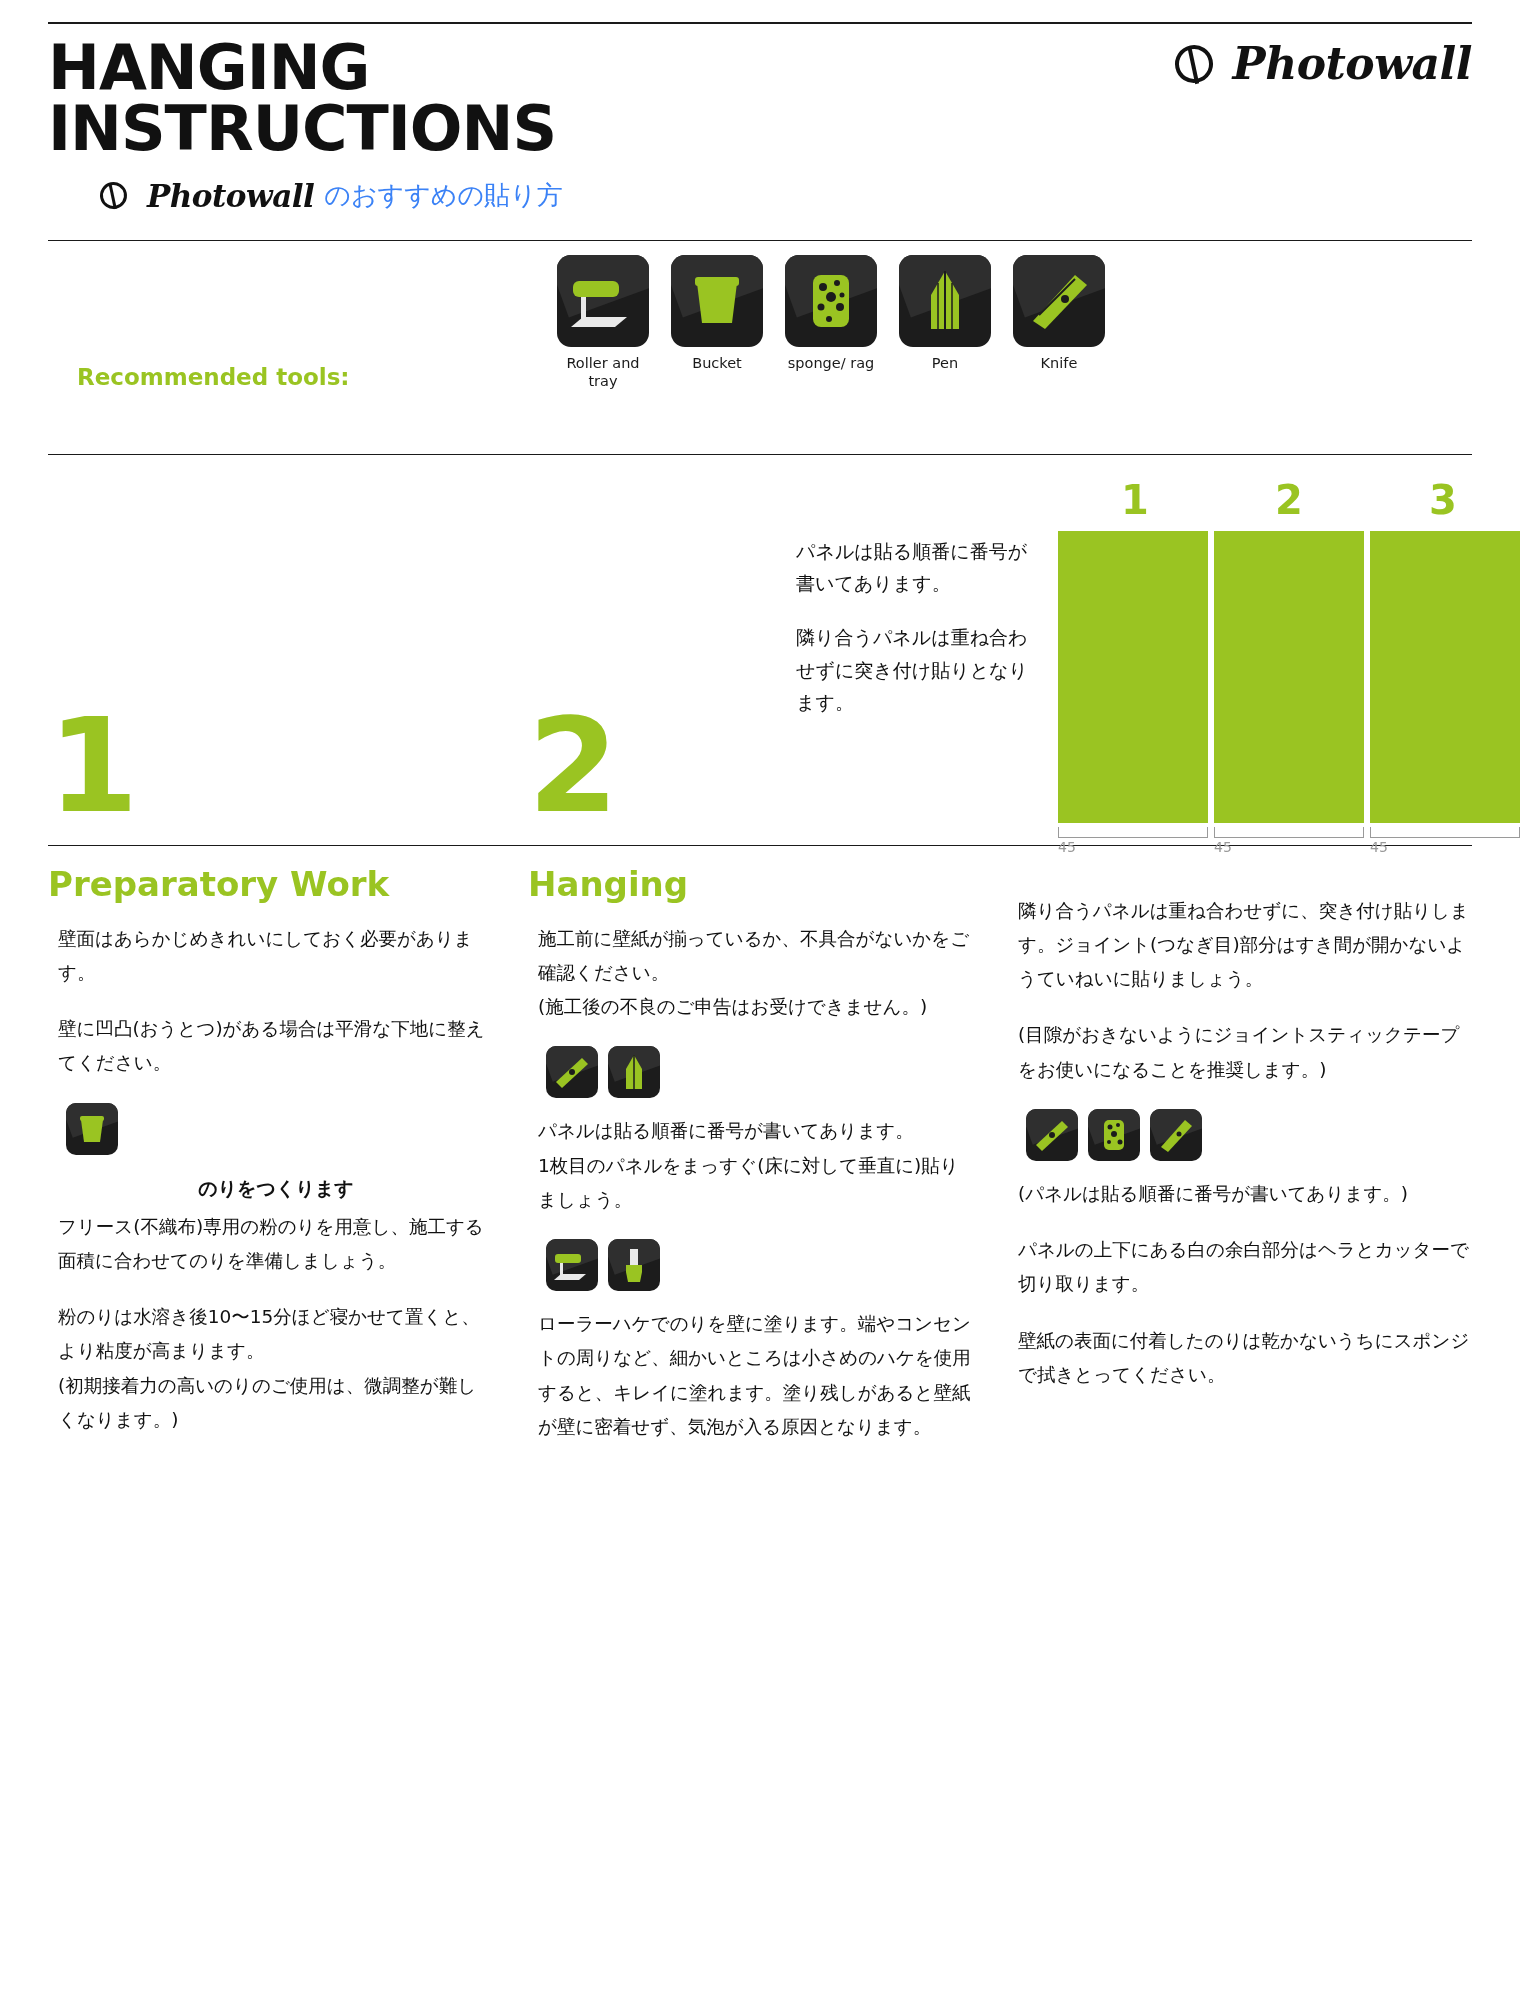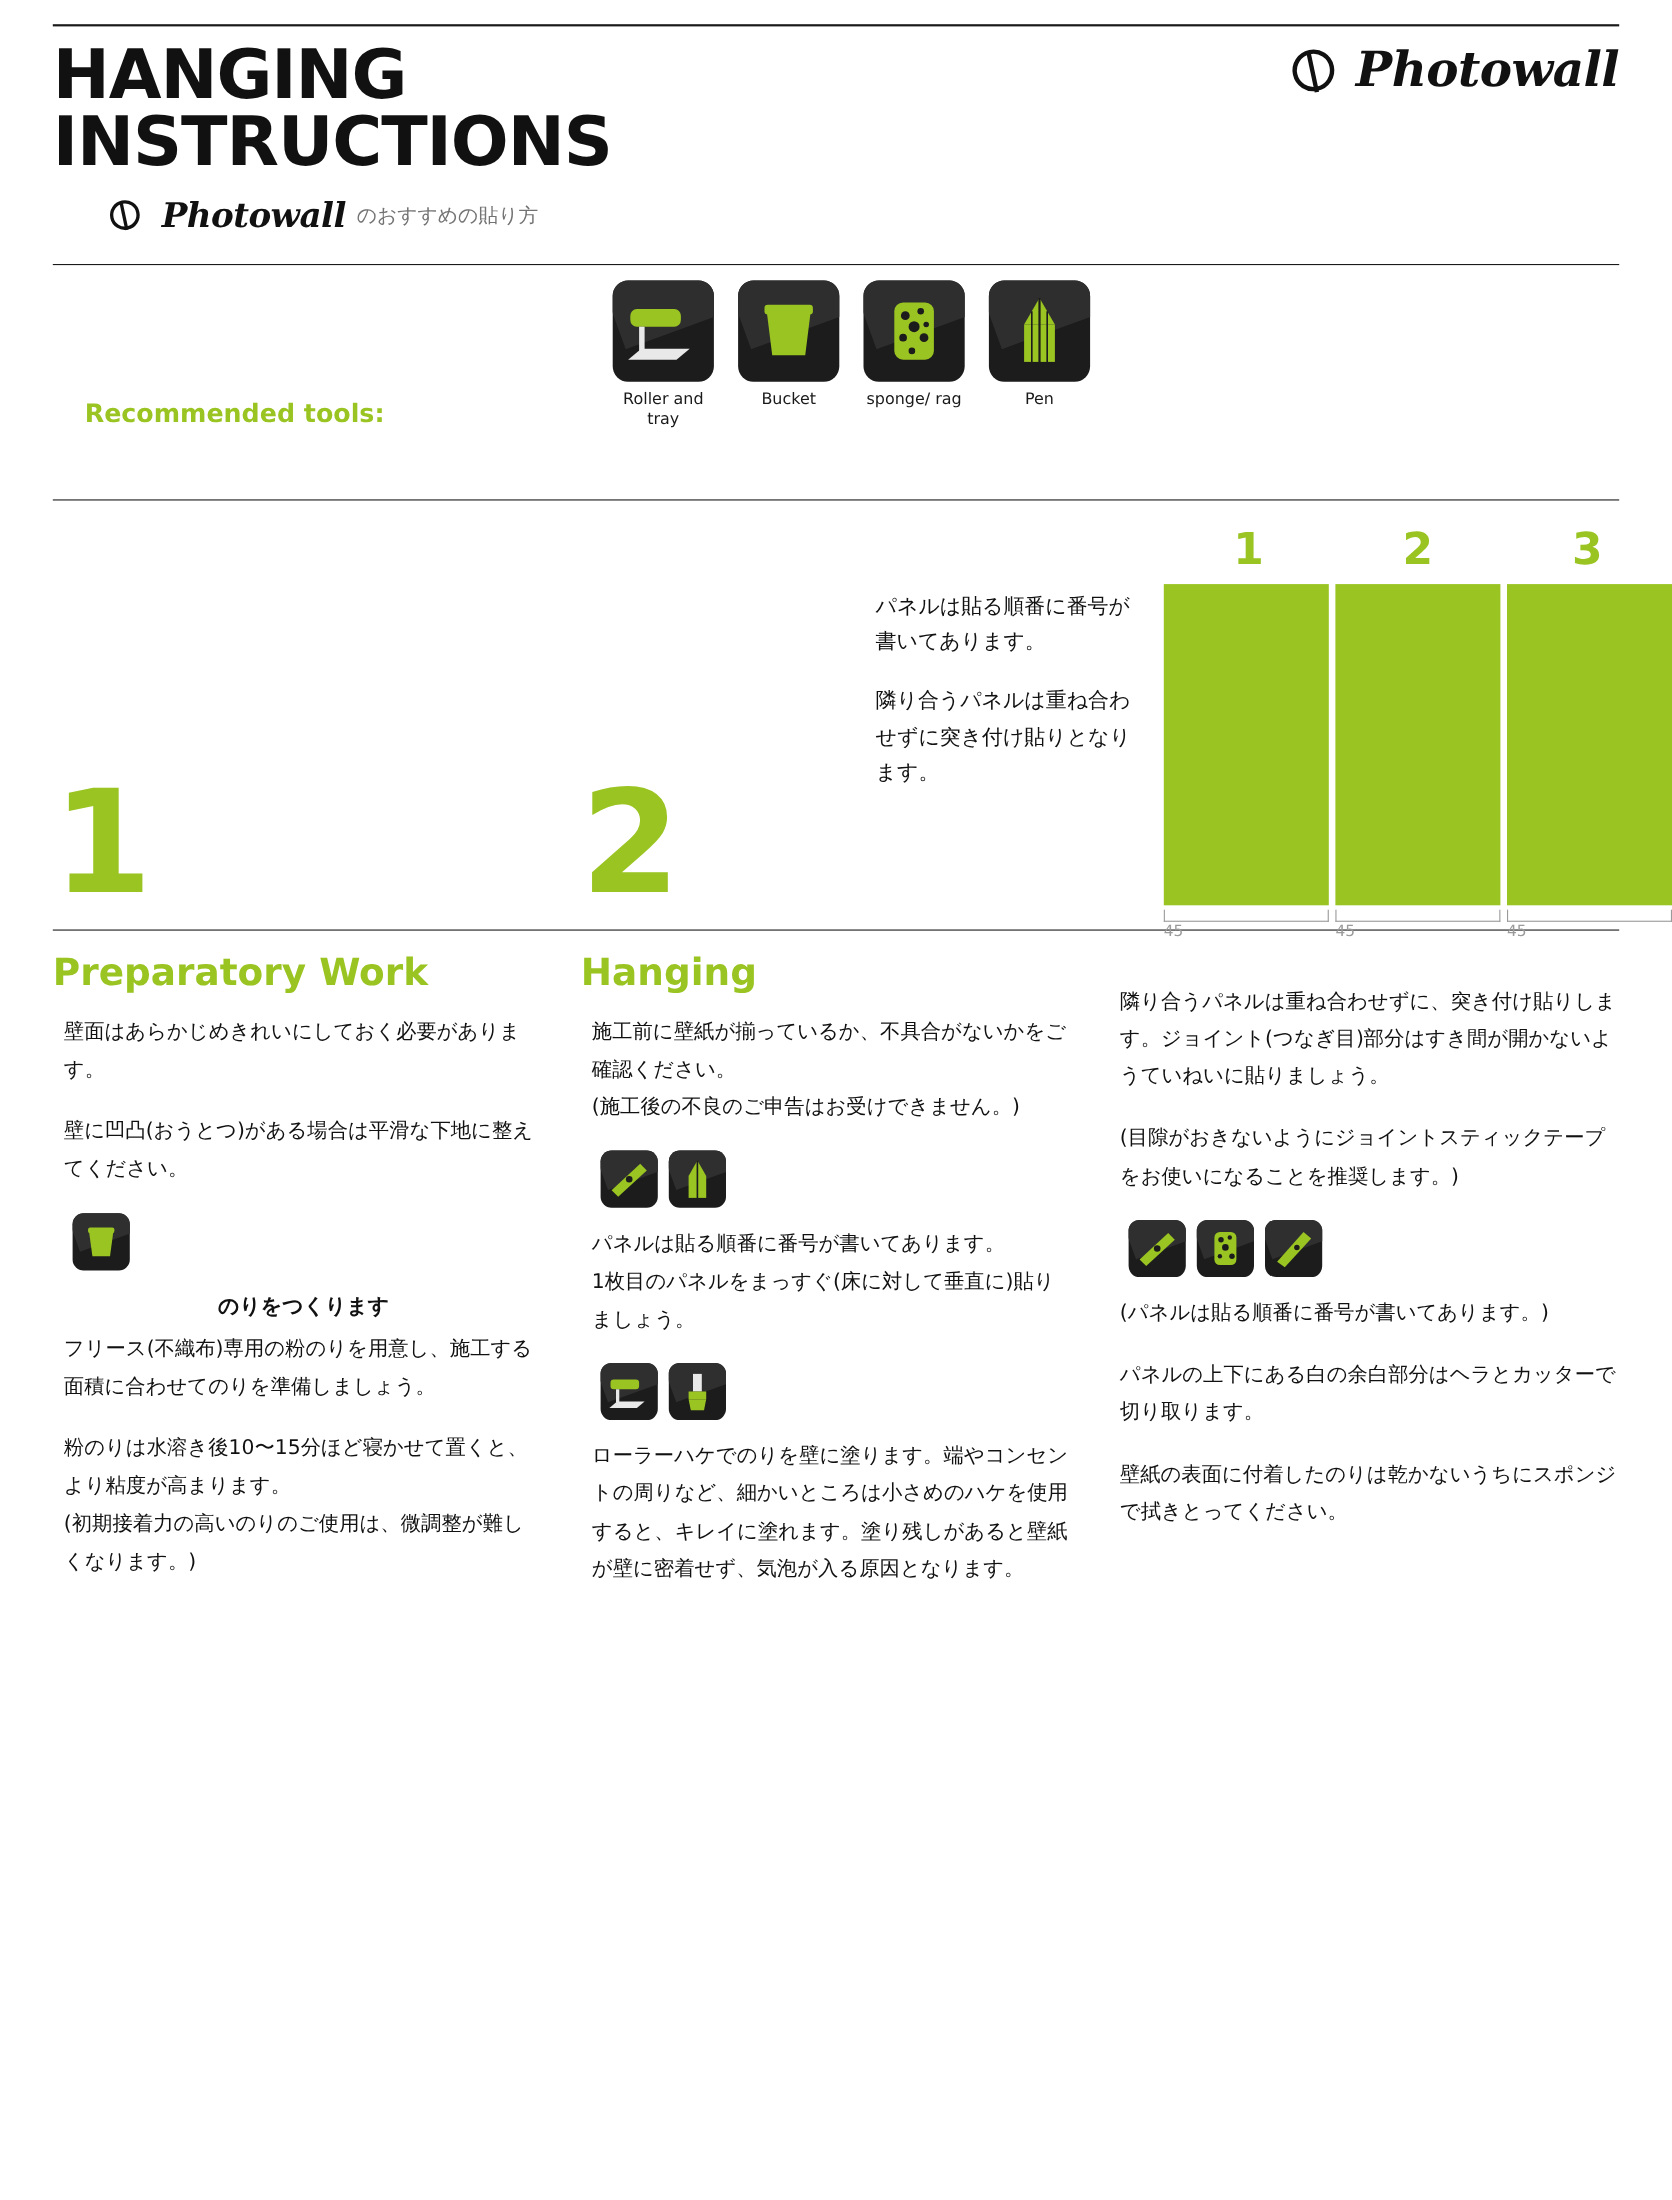--- a/index.html
+++ b/index.html
@@ -68,22 +68,22 @@
     position: absolute;
     left: 8px; top: -1px;
     width: 3px; height: 25px;
     background: #111;
   }
   .logo-big { font-size: 44px; }
   .logo-big .mark { width: 38px; height: 38px; border-width: 4px; }
   .logo-big .mark::after { height: 36px; left: 12px; width: 4px; }
 
   .subtitle-jp {
-    font-size: 18px;
-    color: #737373;
+    font-size: 26px;
+    color: #3b82f6;
   }
 
   
   .rule {
     border-top: 1.5px solid #1a1a1a;
     width: 1424px;
     margin-top: 26px;
   }
   .tools-section {
     display: flex;
@@ -340,20 +340,30 @@
           <svg width="92" height="92" viewBox="0 0 92 92">
             <path d="M46 16 L60 40 L32 40 Z" fill="#9ac422"></path>
             <rect x="32" y="40" width="28" height="34" fill="#9ac422"></rect>
             <path d="M46 16 L46 74" stroke="#1c1c1c" stroke-width="2"></path>
             <path d="M39 28 L39 74 M53 28 L53 74" stroke="#1c1c1c" stroke-width="1.5"></path>
           </svg>
         </div>
         <div class="tool-caption">Pen</div>
       </div>
 
+      <div class="tool">
+        <div class="tool-icon">
+          <svg width="92" height="92" viewBox="0 0 92 92">
+            <path d="M20 66 L62 20 L74 30 L32 74 Z" fill="#9ac422"></path>
+            <path d="M26 60 L62 24" stroke="#1c1c1c" stroke-width="2"></path>
+            <circle cx="52" cy="44" r="4" fill="#1c1c1c"></circle>
+          </svg>
+        </div>
+        <div class="tool-caption">Knife</div>
+      </div>
 
     </div>
   </div>
 
   <div class="mid-rule"></div>
 
   <div class="diagram-area">
     <div class="bignum n1">1</div>
     <div class="bignum n2">2</div>
 

